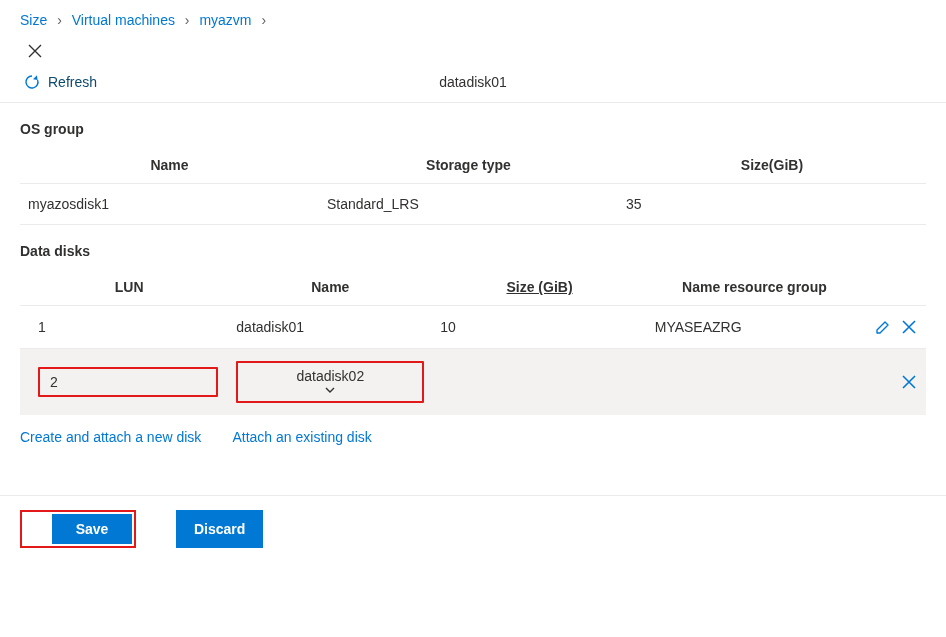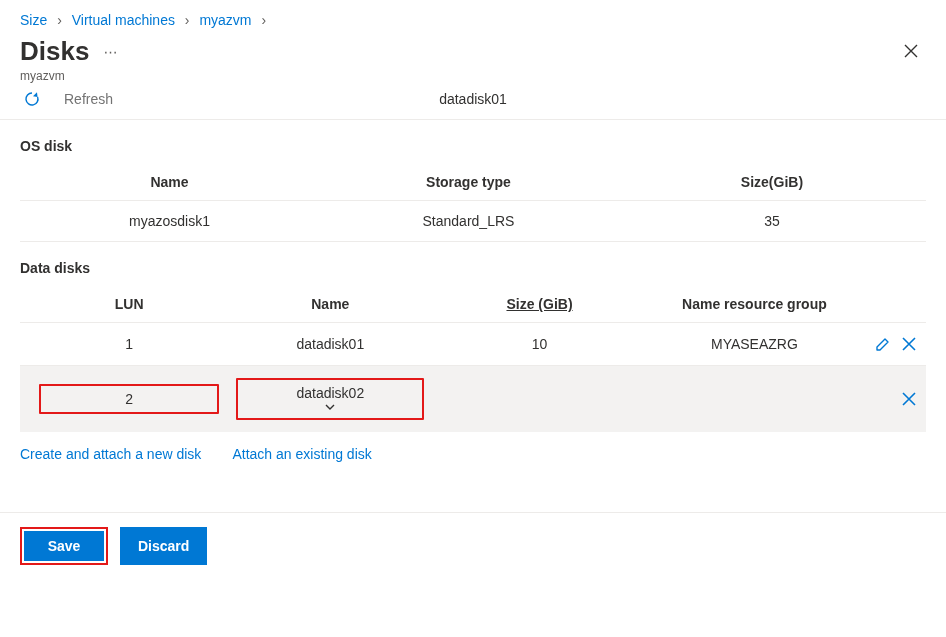--- a/index.html
+++ b/index.html
@@ -21,28 +21,28 @@
   .title { font-size: 26px; font-weight: 600; margin: 0; }
   .ellipsis { color: #605e5c; font-size: 14px; cursor: pointer; letter-spacing: 1px; }
   .subtitle { color: #605e5c; font-size: 12px; margin-top: 2px; }
   .close-x { font-size: 16px; padding: 8px; cursor: pointer; color: #323130; }
   .toolbar {
     display: flex;
     align-items: center;
     padding: 8px 24px 12px;
     border-bottom: 1px solid #edebe9;
   }
-  .toolbar-btn { display: inline-flex; align-items: center; gap: 24px; cursor: pointer; color: #737373; }
+  .toolbar-btn { display: inline-flex; align-items: center; gap: 8px; cursor: pointer; color: #0c4a6e; }
   .toolbar-center-text { position: absolute; left: 50%; transform: translateX(-50%); color: #323130; }
   .toolbar-wrap { position: relative; display:flex; align-items:center; width:100%; }
   svg { display: block; }
   .section-title { font-weight: 600; font-size: 14px; padding: 18px 20px 10px; }
   table { width: calc(100% - 40px); margin: 0 20px; border-collapse: collapse; }
   th { text-align: center; font-weight: 600; font-size: 14px; padding: 10px 8px; border-bottom: 1px solid #edebe9; }
-  td { text-align: center; padding: 12px 8px; border-bottom: 1px solid #edebe9; font-size: 14px; vertical-align: middle; }
+  td { text-align: left; padding: 12px 8px; border-bottom: 1px solid #edebe9; font-size: 14px; vertical-align: middle; }
   .os-table th:nth-child(1), .os-table td:nth-child(1){ width:33%; }
   .os-table th:nth-child(2), .os-table td:nth-child(2){ width:33%; }
   .data-table th:nth-child(1){ width:23%; padding-left:18px;}
   .data-table th:nth-child(2){ width:22%; }
   .data-table th:nth-child(3){ width:24%;text-decoration:underline; }
   .data-table th:nth-child(4){ width:24%; }
   .data-table th:nth-child(5){ width:7%; }
   .data-table td:nth-child(1){ padding-left:18px;}
   .data-table tr.highlighted { background:#f3f2f1; }
   .data-table tr.highlighted td { border-bottom:none; }
@@ -53,44 +53,37 @@
   .link-row { padding: 14px 20px 10px; }
   .link-row a { color:#0078d4; text-decoration:none; margin-right:28px; cursor:pointer; }
   .footer {
     border-top:1px solid #edebe9;
     padding: 14px 20px;
     margin-top: 40px;
     display:flex; gap:12px;
   }
   .btn-primary {
     background:#0078d4; color:#fff; border:none; padding:7px 18px;
-    font-size:14px; font-weight:600; cursor:pointer; min-width:80px;
+    font-size:14px; font-weight:600; cursor:pointer; min-width:80px;margin-left:28px;
   }
   .btn-red-wrap { border:2px solid #e31919; padding:2px; display:inline-block; }
 </style>
 </head>
 <body>
 
 <div class="breadcrumb">
   <a>Size</a>
   <span class="sep">›</span>
   <a>Virtual machines</a>
   <span class="sep">›</span>
   <a>myazvm</a>
   <span class="sep">›</span>
 </div>
 
 <div class="header">
-  <div class="header-left">
-    <div class="title-row">
-      <h1 class="title">Disks</h1>
-      <span class="ellipsis">⋯</span>
-    </div>
-    <div class="subtitle">myazvm</div>
-  </div>
   <div class="close-x">
     <svg width="14" height="14" viewBox="0 0 14 14">
         <path d="M1 1 L13 13 M13 1 L1 13" stroke="#323130" stroke-width="1.4" fill="none"></path>
       </svg>
   </div>
 </div>
 
 <div class="toolbar">
   <div class="toolbar-wrap">
     <div class="toolbar-btn">
@@ -99,21 +92,21 @@
             <path d="M8 2 a6 6 0 1 0 5.6 3.9" stroke="#0078d4" stroke-width="1.4" fill="none"></path>
             <path d="M13 1.2 L13.6 5.9 L9 5.3" fill="#0078d4"></path>
           </svg>
       </span>
       <span>Refresh</span>
     </div>
     <span class="toolbar-center-text">datadisk01</span>
   </div>
 </div>
 
-<div class="section-title">OS disk</div>
+<div class="section-title">OS group</div>
 <table class="os-table">
   <thead>
     <tr>
       <th>Name</th>
       <th>Storage type</th>
       <th>Size(GiB)</th>
     </tr>
   </thead>
   <tbody>
     <tr>

